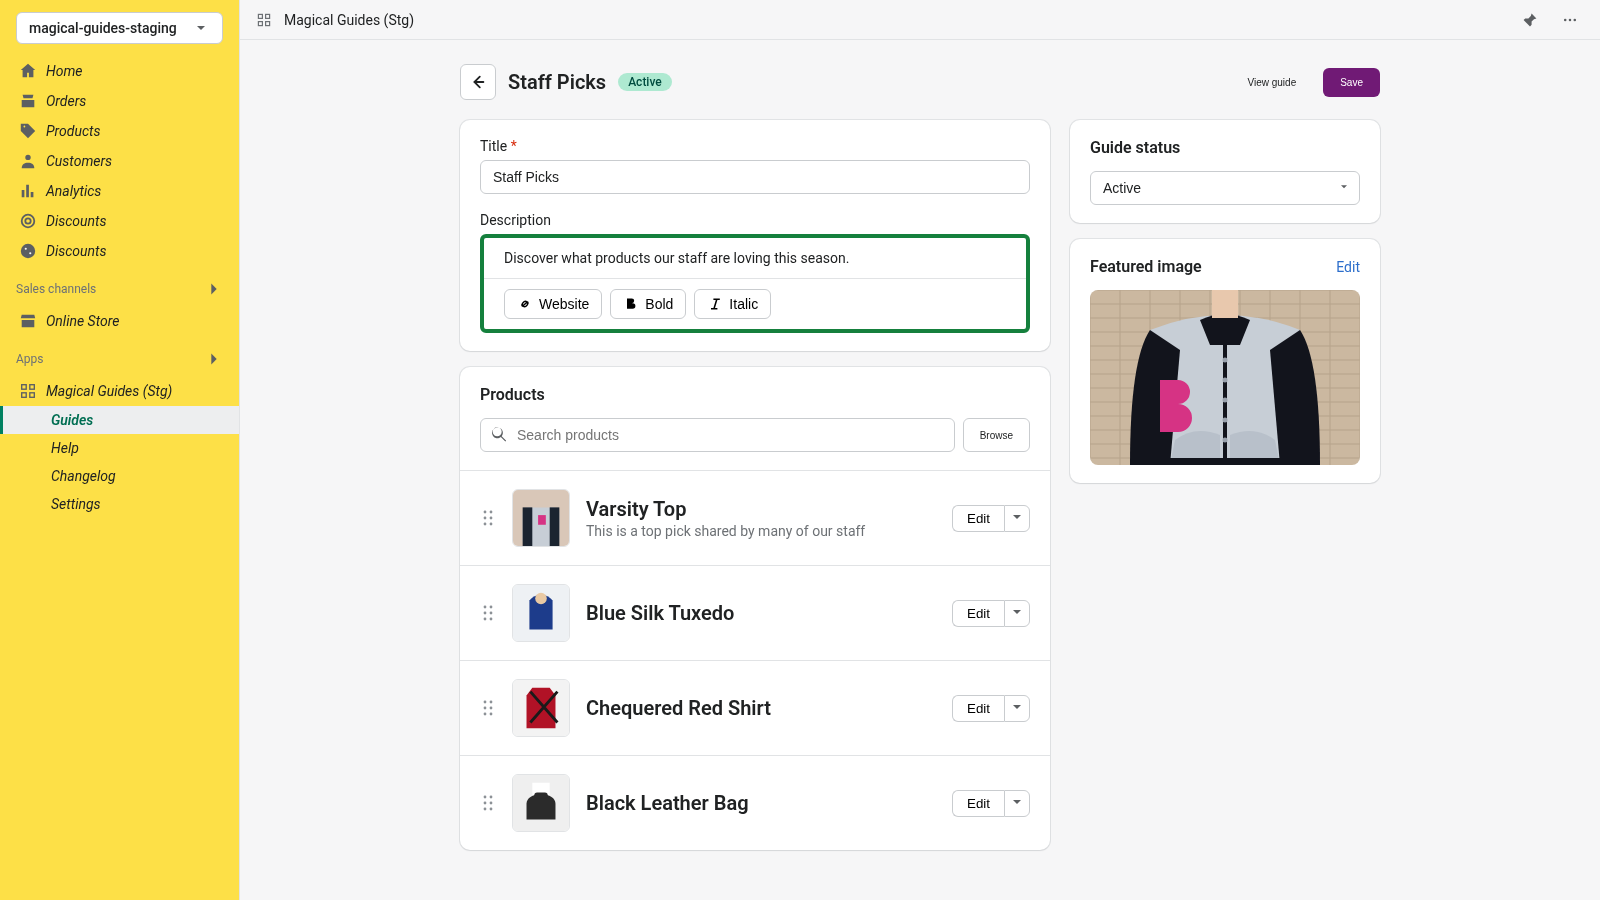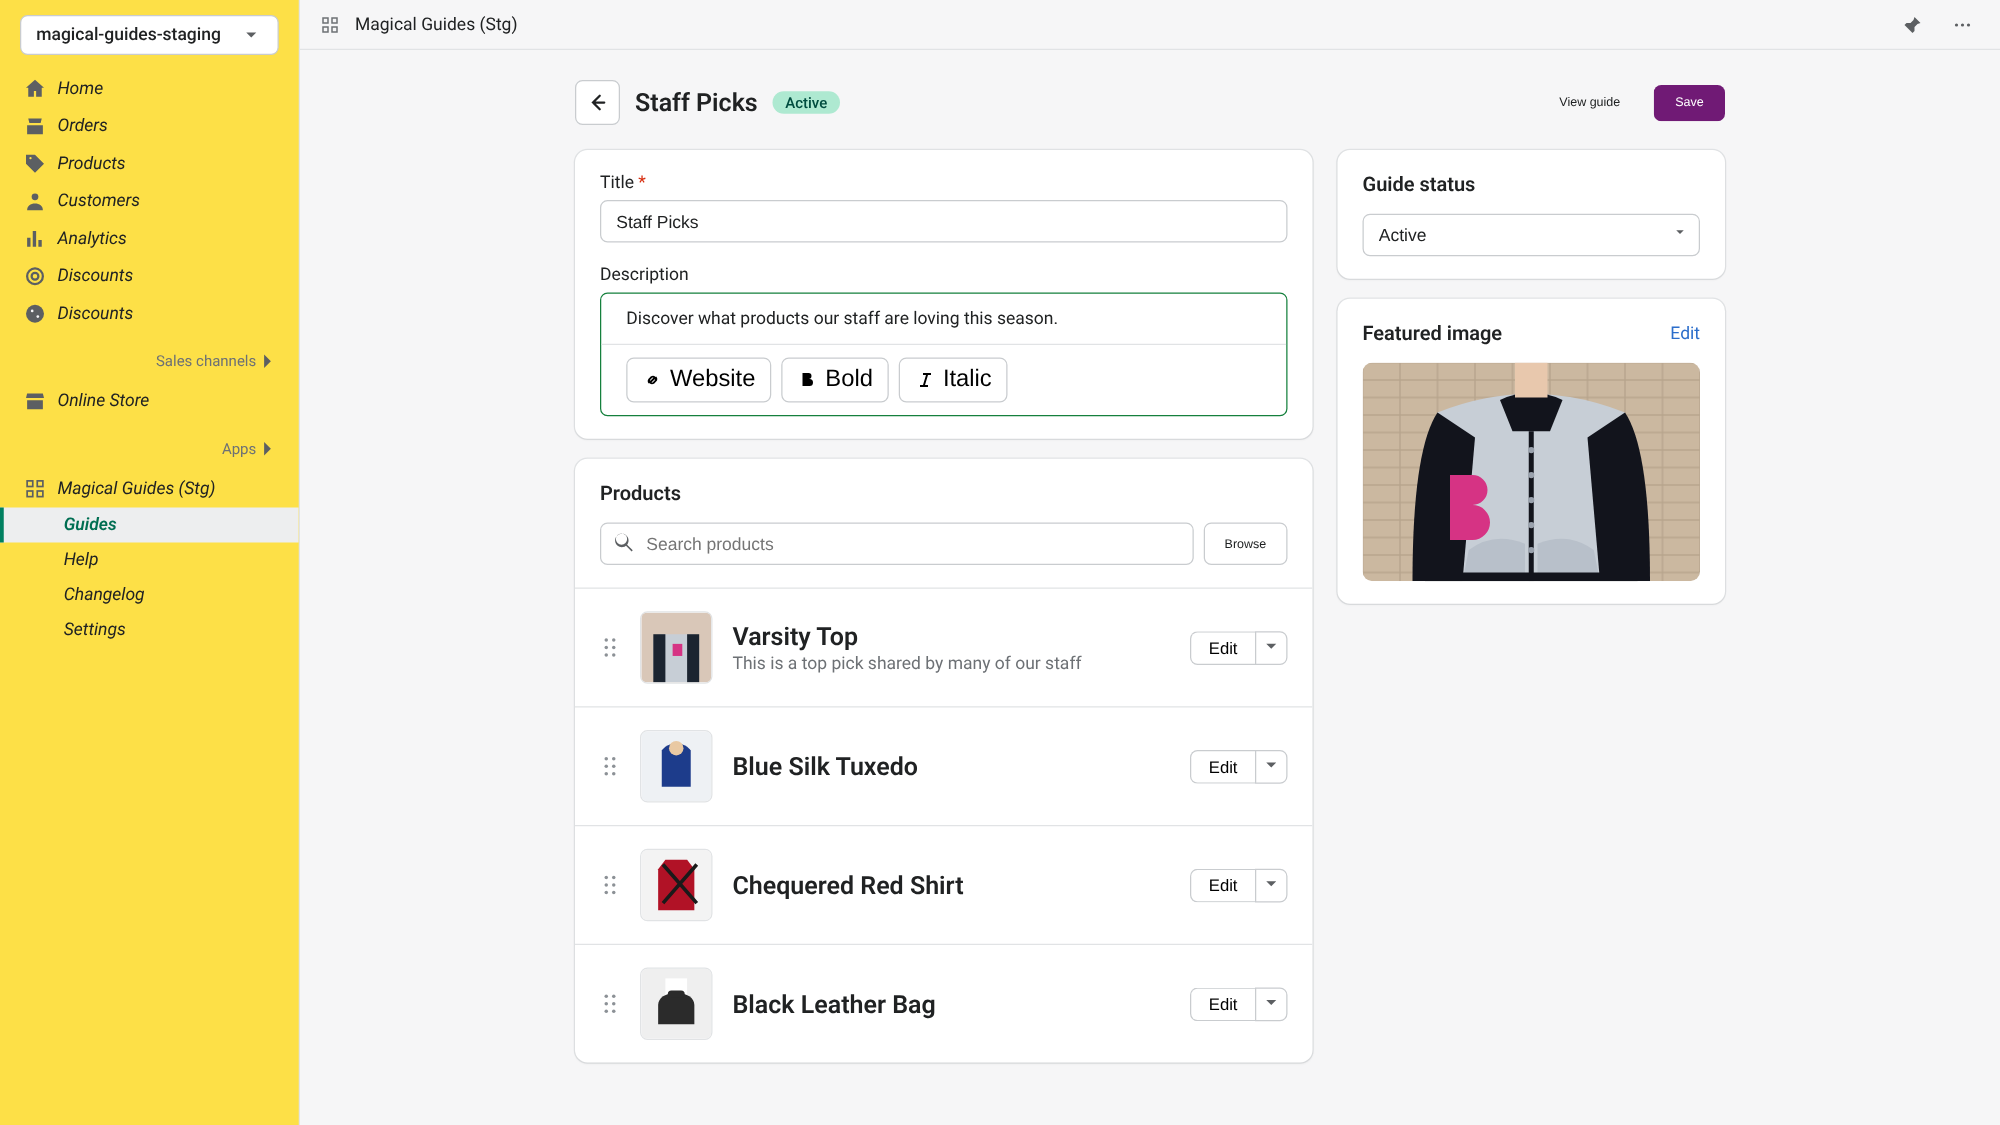--- a/index.html
+++ b/index.html
@@ -33,21 +33,21 @@
     background: #fff;
     display:flex; align-items:center; justify-content:space-between;
     font-weight: 500;
     cursor: pointer;
   }
   .nav-section { padding: 4px 0; }
   .nav-heading {
     padding: 10px 16px 4px;
     font-size: 12px;
     color: #6d7175;
-    display:flex; align-items:center; justify-content:flex-end;
+    display:flex; align-items:center; justify-content:space-between;
   }
   .nav-item {
     display:flex; align-items:center; gap:9px;
     padding: 6px 16px;
     color:#202223;
     text-decoration:none;
     cursor:pointer;
     border-left: 3px solid transparent;
     font-style: italic;
   }
@@ -96,27 +96,27 @@
   .req { color:#d72c0d; }
   .input, .select {
     width:100%; padding:8px 12px; border:1px solid #c9cccf; border-radius:6px; font-size:14px;
     background:#fff; color:#202223;
   }
   .select { appearance:none; background-image: none; padding-right:32px; position:relative; }
   .select-wrap { position:relative; }
   .select-caret { position:absolute; right:10px; top:50%; transform:translateY(-50%); pointer-events:none; color:#5c5f62; }
 
   .rte {
-    border:1px solid #15803d; border-radius:6px; overflow:hidden;
+    border:4px solid #15803d; border-radius:6px; overflow:hidden;
   }
   .rte-body { padding:12px 20px; min-height:40px; color:#202223; }
   .rte-toolbar { border-top:1px solid #e1e3e5; padding:10px 20px; display:flex; gap:8px; }
   .tool-btn {
     border:1px solid #c9cccf; border-radius:6px; padding:6px 12px; display:inline-flex; align-items:center; gap:6px;
-    background:#fff; cursor:pointer; font-size:19px;
+    background:#fff; cursor:pointer; font-size:14px;
   }
   .tool-btn svg { width:16px; height:16px; }
 
   .search-row { display:flex; gap:8px; }
   .search-wrap { position:relative; flex:1; }
   .search-wrap .input { padding-left:36px; }
   .search-icon { position:absolute; left:10px; top:50%; transform:translateY(-50%); color:#5c5f62; }
 
   .product-row {
     display:flex; align-items:center; gap:16px; padding:18px 20px; border-top:1px solid #e1e3e5;

